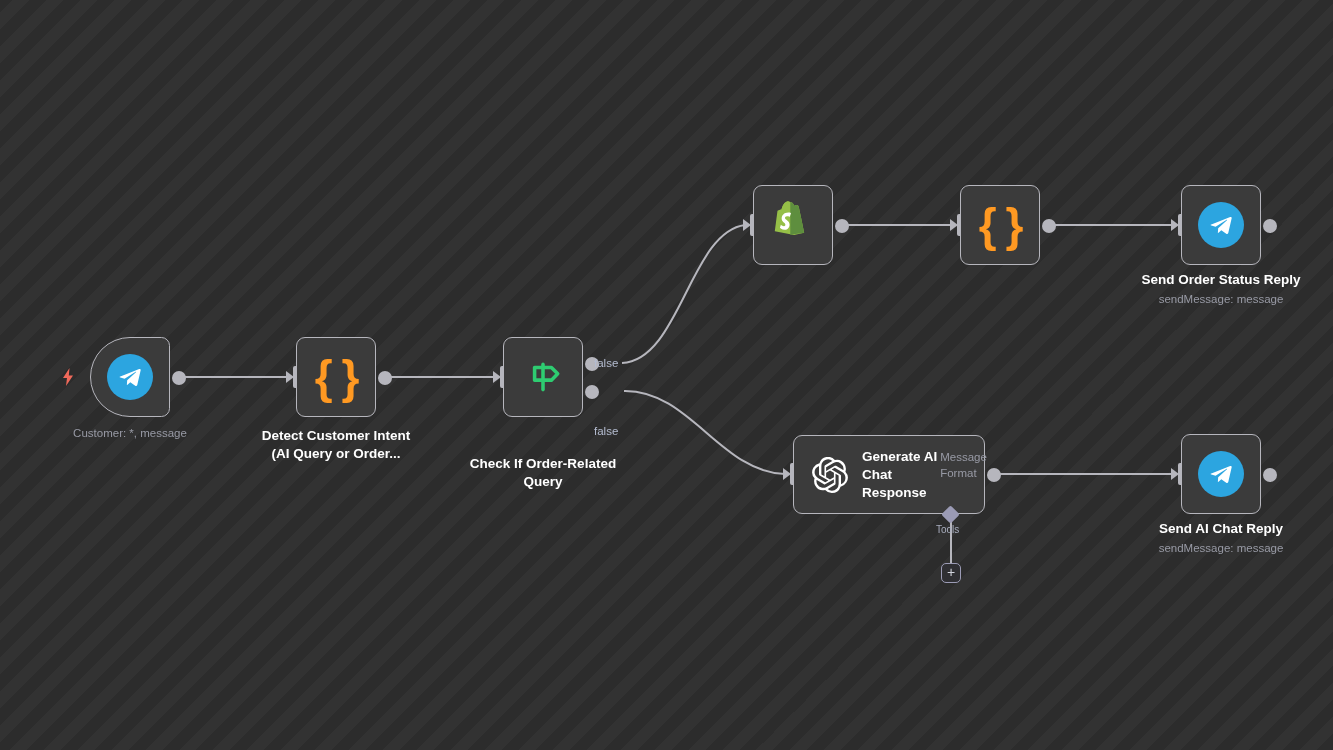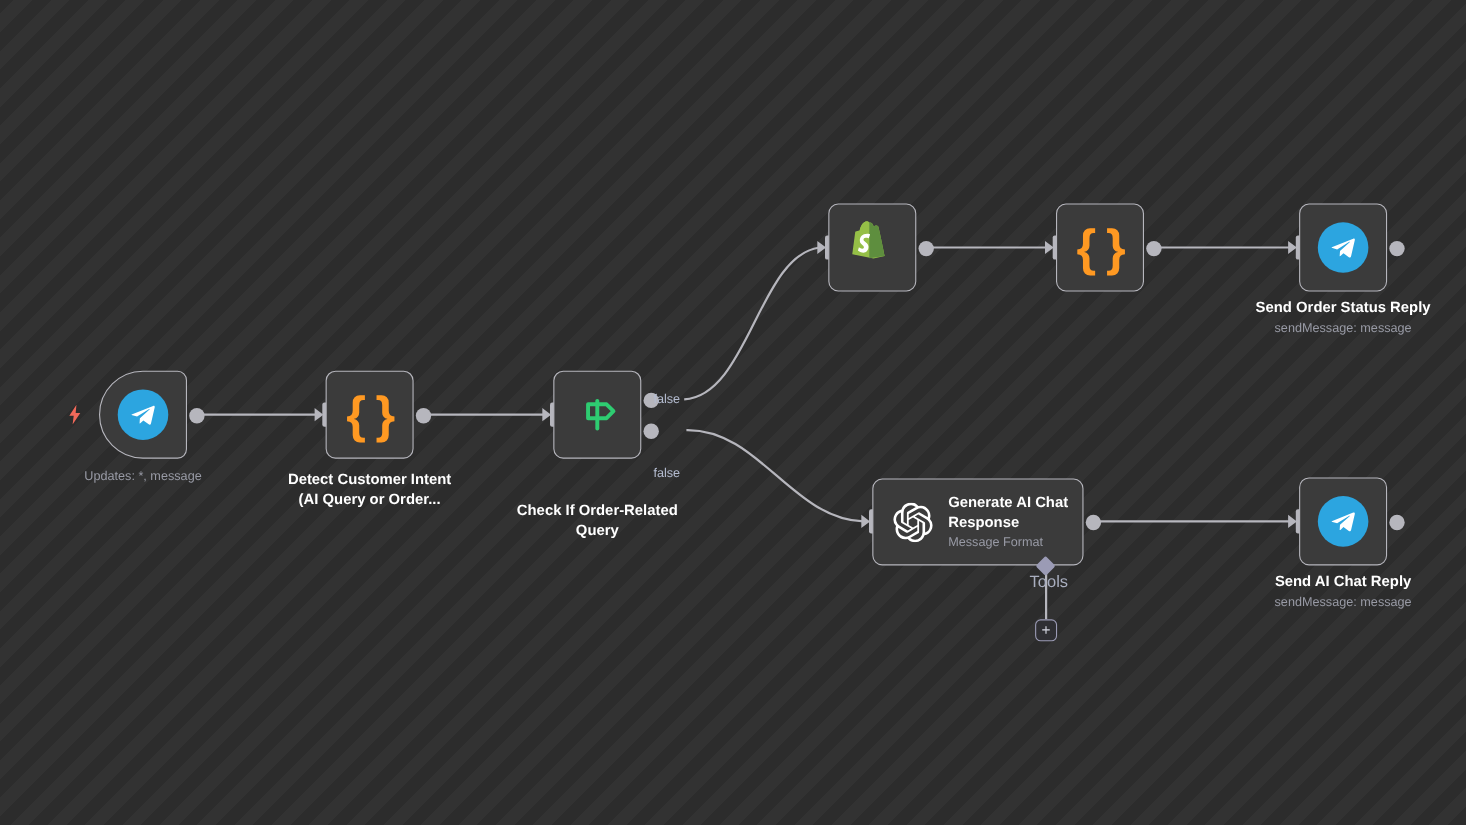--- a/index.html
+++ b/index.html
@@ -83,21 +83,21 @@
   .node-sub {
     color: #989aa5;
     font-size: 11.5px;
     line-height: 16px;
     margin-top: 2px;
   }
 
   
   .inline-caption {
     display: flex;
-    flex-direction: column;
+    flex-direction: row;
     justify-content: center;
   }
   .inline-caption .node-title { text-align: left; }
   .inline-caption .node-sub  { text-align: left; margin-top: 1px; }
 
   
   .out-dot {
     position: absolute;
     width: 14px;
     height: 14px;
@@ -138,21 +138,21 @@
     position: absolute;
     width: 13px;
     height: 13px;
     background: #9b9bb5;
     transform: rotate(45deg);
     border-radius: 2px;
   }
   .tools-label {
     position: absolute;
     color: #a9aebf;
-    font-size: 15px;
+    font-size: 10px;
     line-height: 12px;
   }
   .plus-btn {
     position: absolute;
     width: 20px;
     height: 20px;
     box-sizing: border-box;
     border: 1.5px solid #9b9bb5;
     border-radius: 5px;
     background: #2f2f33;
@@ -215,21 +215,21 @@
     <div class="node-inner">
       <div class="tg-icon">
         <svg class="svg-icon" viewBox="0 0 24 24" width="26" height="26">
           <path d="M2.5 11.8 L20.5 4.6 C21.4 4.3 22.1 4.9 21.8 5.9 L18.7 19.3 C18.4 20.4 17.6 20.6 16.8 20.1 L12.3 16.8 L10.2 18.8 C9.9 19.1 9.6 19.3 9.1 19.3 L9.4 14.9 L17.5 7.6 C17.9 7.3 17.4 7.1 16.9 7.4 L7 13.6 L3.1 12.4 C2.2 12.1 2.2 12.1 2.5 11.8 Z" fill="#ffffff"></path>
         </svg>
       </div>
     </div>
     <div class="out-dot" style="left:81px; top:33px;"></div>
   </div>
   <div class="node-caption" style="left:20px; top:423px; width:220px;">
-    <div class="node-sub">Updates: *, message</div>
+    <div class="node-sub">Customer: *, message</div>
   </div>
 
   <div class="in-arrow" style="left:286px; top:371px;"></div>
   <div class="in-port" style="left:293px; top:366px;"></div>
   <div class="node" style="left:296px; top:337px; width:80px; height:80px;">
     <div class="node-inner">
       <div class="code-icon">{&nbsp;}</div>
     </div>
     <div class="out-dot" style="left:81px; top:33px;"></div>
   </div>

